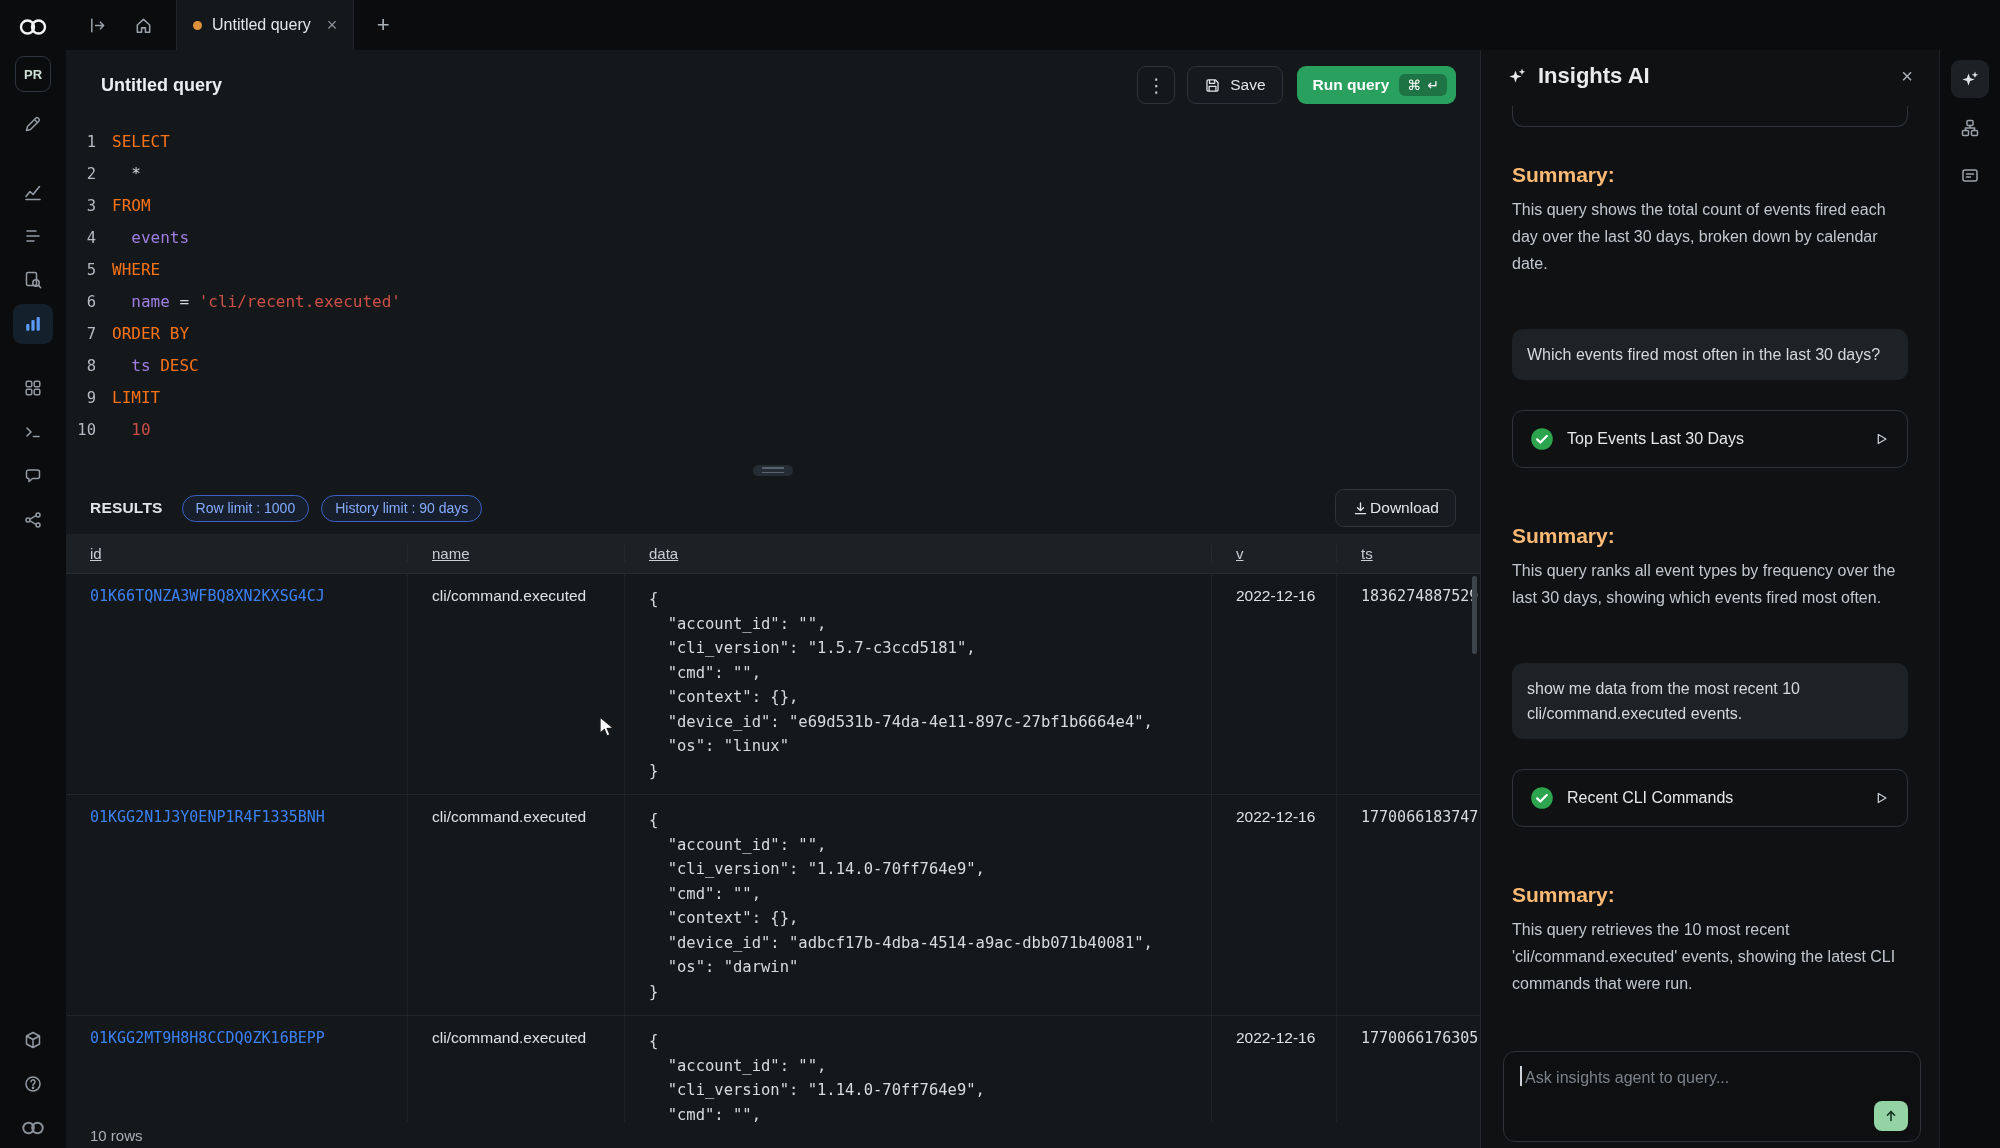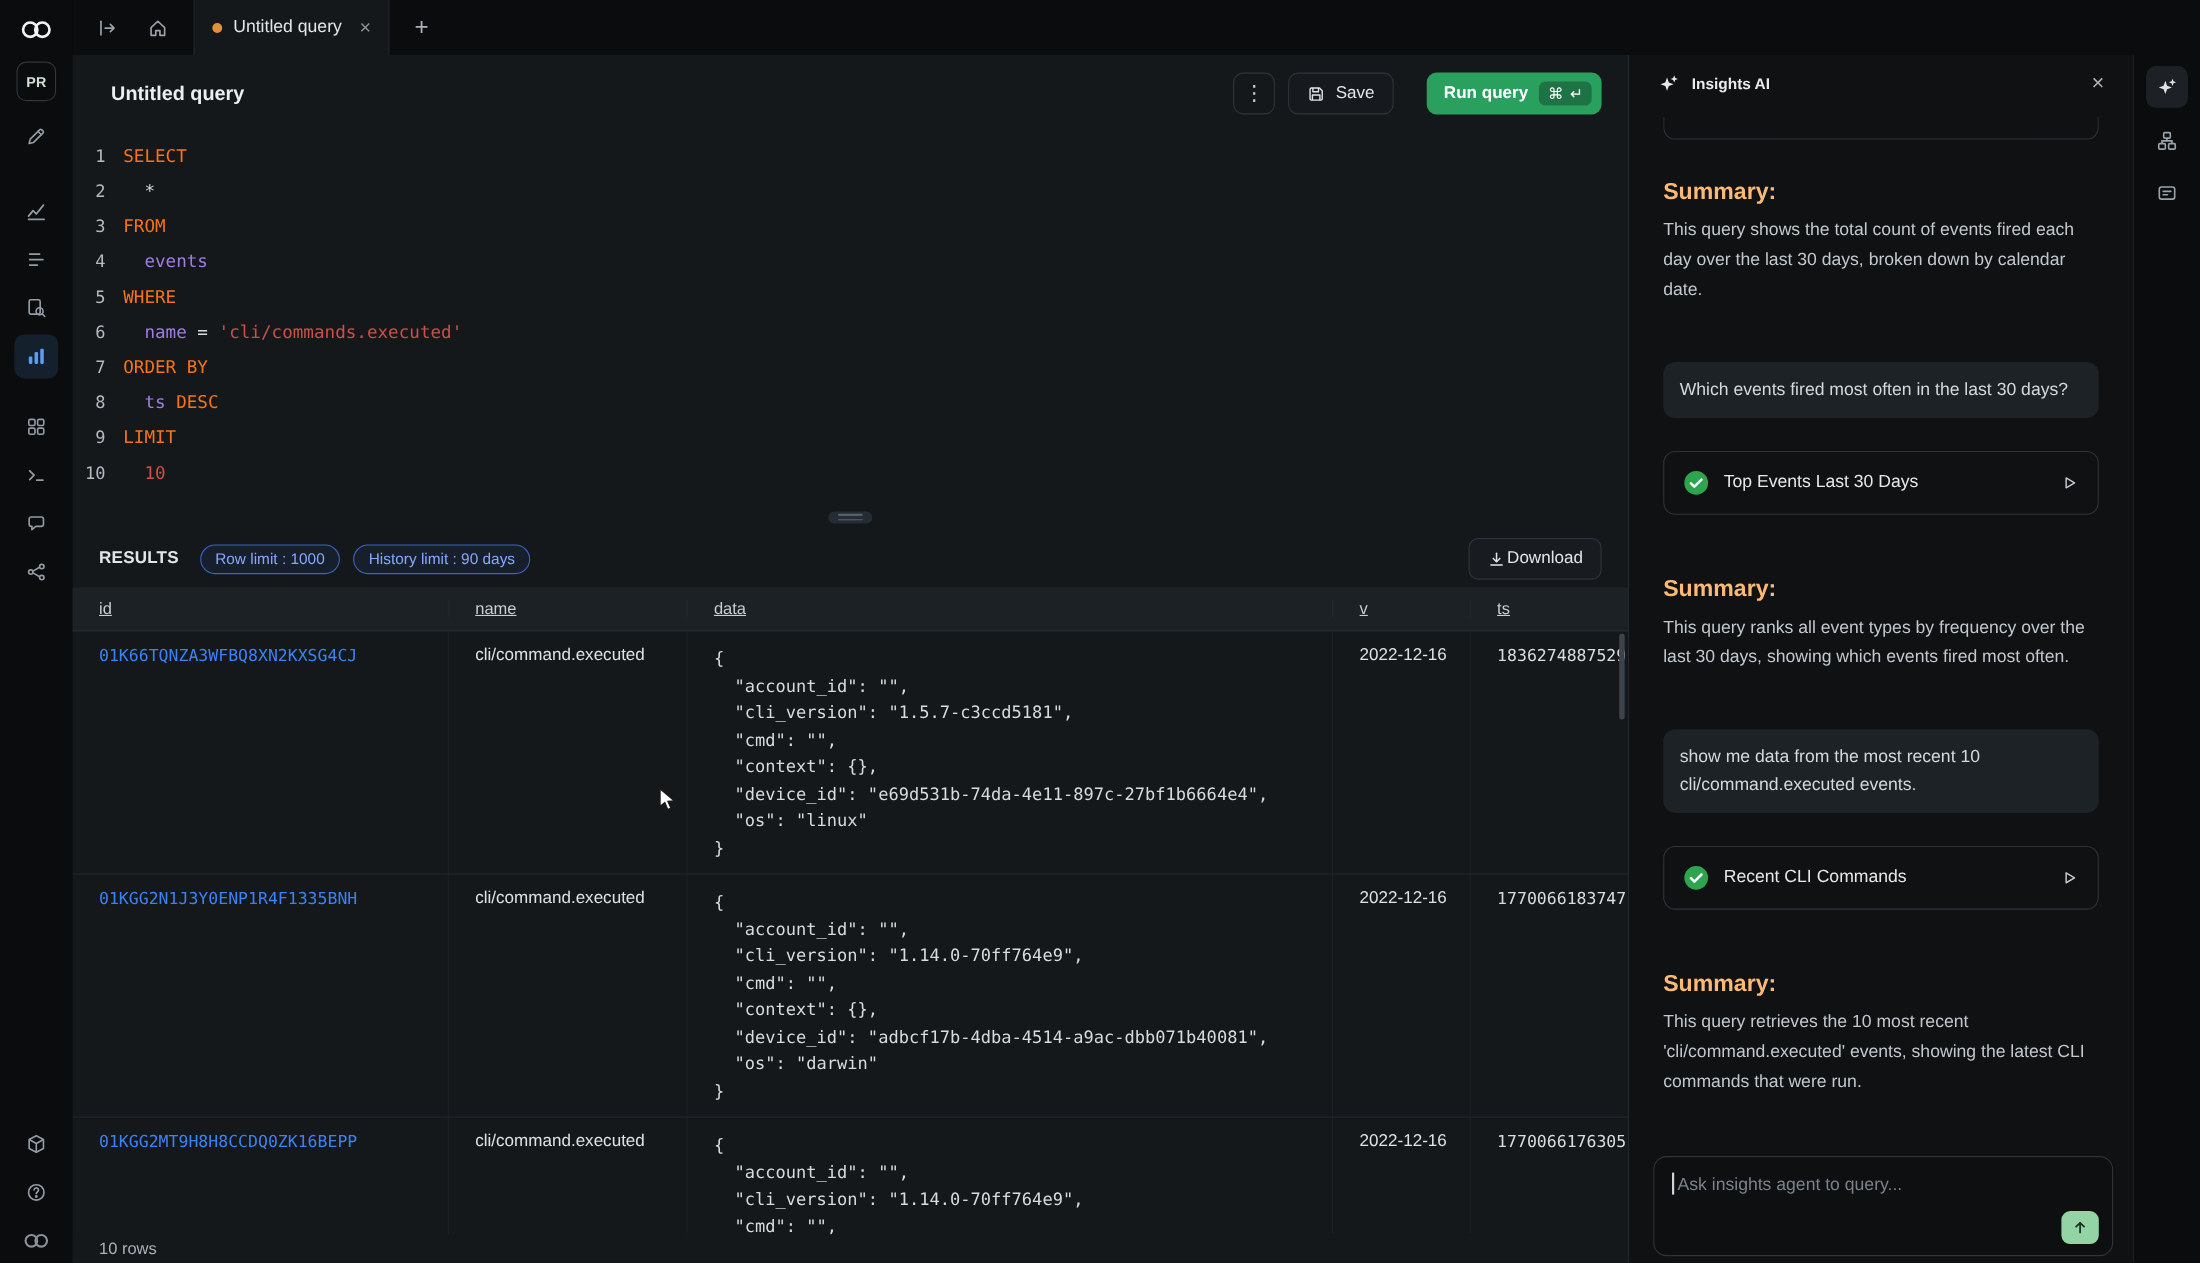--- a/index.html
+++ b/index.html
@@ -46,21 +46,21 @@
   .main { flex:1; background:#15181b; display:flex; flex-direction:column; min-width:0; position:relative; }
   .main-header { height:70px; flex-shrink:0; display:flex; align-items:center; padding:0 24px 0 35px; }
   .page-title { font-size:18px; font-weight:700; color:#eceef0; }
   .spacer { flex:1; }
   .kebab-btn { width:38px; height:38px; border:1px solid #2e343a; border-radius:9px; background:transparent;
                color:#c6ccd2; font-size:19px; line-height:1; }
   .save-btn { height:38px; border:1px solid #2e343a; border-radius:9px; background:#16191d; padding:0 16px;
               display:flex; gap:9px; align-items:center; color:#e3e6e9; font-size:15.5px; margin-left:12px; }
   .run-btn { height:38px; border:none; border-radius:9px; background:#2aa05f; color:#ffffff;
              padding:0 9px 0 16px; display:flex; gap:10px; align-items:center; font-size:15.5px;
-             font-weight:600; margin-left:30px; }
+             font-weight:600; margin-left:14px; }
   .kbd-chip { background:rgba(0,0,0,0.28); border-radius:6px; padding:3px 8px; display:flex; gap:6px;
               font-size:14px; font-weight:400; align-items:center; }
 
   
   .editor { height:338px; flex-shrink:0; padding-top:6px; font-family:"DejaVu Sans Mono", monospace;
             font-size:16px; overflow:hidden; }
   .cl { display:flex; height:32px; line-height:32px; white-space:pre; }
   .ln { width:46px; text-align:right; padding-right:16px; color:#b3bac1; flex-shrink:0; font-size:15.5px; }
   .kw { color:#f97316; } .idt { color:#a07de2; } .str { color:#cd4f47; }
   .num { color:#cd4f47; } .pln { color:#d6dade; }
@@ -96,21 +96,21 @@
   .ts-cell { font-size:15px; color:#d9dcdf; white-space:nowrap; }
   .vscroll { position:absolute; right:3px; top:2px; width:5px; height:78px; background:#3c434a; border-radius:3px; }
   .tfoot { height:26px; flex-shrink:0; display:flex; align-items:flex-start; padding:5px 0 0 24px;
            color:#aab1b8; font-size:15px; background:#15181b; overflow:hidden; }
   .cursor { position:absolute; left:532px; top:142px; pointer-events:none; }
 
   
   .ai { width:459px; background:#0f1113; border-left:1px solid #23282e; display:flex;
         flex-direction:column; flex-shrink:0; }
   .ai-header { height:52px; display:flex; align-items:center; gap:11px; padding:0 26px; flex-shrink:0; }
-  .ai-title { font-size:14px; font-weight:600; color:#e9ebed; }
+  .ai-title { font-size:22px; font-weight:600; color:#e9ebed; }
   .ai-close { margin-left:auto; background:transparent; border:none; color:#aab1b8; font-size:20px; line-height:1; }
   .ai-scroll { flex:1; min-height:0; overflow:hidden; padding:0 31px; }
   .partial-card { height:21px; border:1px solid #2e343a; border-top:none; border-radius:0 0 11px 11px; margin-top:4px; }
   .sum-label { font-weight:700; font-size:21px; color:#fdba74; margin-top:36px; }
   .sum-text { margin-top:9px; color:#c2c8ce; font-size:16px; line-height:27px; }
   .bubble { margin-top:52px; background:#1d2226; border-radius:11px; padding:13px 15px; font-size:16px;
             line-height:25px; color:#d4d9dd; }
   .qcard { margin-top:30px; height:58px; border:1px solid #2e343a; border-radius:11px; display:flex;
            align-items:center; gap:13px; padding:0 17px; background:transparent; width:100%; }
   .qcard-title { font-size:16px; color:#e6e8ea; flex:1; text-align:left; }
@@ -276,21 +276,21 @@
             </span>
           </button>
         </div>
 
         <div class="editor">
           <div class="cl"><span class="ln">1</span><span class="kw">SELECT</span></div>
           <div class="cl"><span class="ln">2</span><span class="pln">  *</span></div>
           <div class="cl"><span class="ln">3</span><span class="kw">FROM</span></div>
           <div class="cl"><span class="ln">4</span><span class="idt">  events</span></div>
           <div class="cl"><span class="ln">5</span><span class="kw">WHERE</span></div>
-          <div class="cl"><span class="ln">6</span><span class="idt">  name</span><span class="pln"> = </span><span class="str">'cli/commands.executed'</span></div>
+          <div class="cl"><span class="ln">6</span><span class="idt">  name</span><span class="pln"> = </span><span class="str">'cli/recent.executed'</span></div>
           <div class="cl"><span class="ln">7</span><span class="kw">ORDER BY</span></div>
           <div class="cl"><span class="ln">8</span><span class="idt">  ts</span><span class="kw"> DESC</span></div>
           <div class="cl"><span class="ln">9</span><span class="kw">LIMIT</span></div>
           <div class="cl"><span class="ln">10</span><span class="num">  10</span></div>
         </div>
 
         <div class="divider">
           <div class="handle">
               <i></i>
               <i></i>

